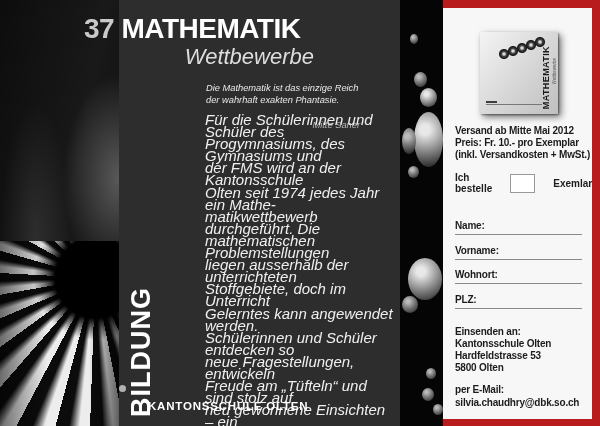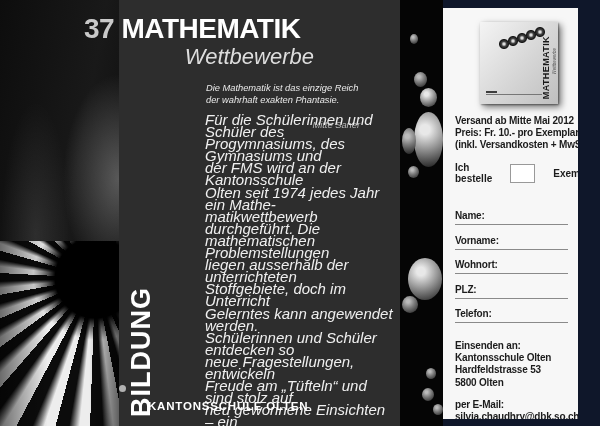--- a/index.html
+++ b/index.html
@@ -1,17 +1,17 @@
 <!DOCTYPE html>
 <html><head>
 <meta charset="utf-8">
 <style>
   * { margin:0; padding:0; box-sizing:border-box; }
   body { background:#000; font-family:"Liberation Sans", sans-serif; }
-  .page { position:relative; width:600px; height:426px; background:#0f172a; overflow:hidden; }
+  .page { position:relative; width:600px; height:426px; background:#b91c1c; overflow:hidden; }
 
   
   .left-strip { position:absolute; left:0; top:0; width:119px; height:426px; background:#0a0a0a; overflow:hidden; }
   .left-streaks { position:absolute; inset:0;
     background:
       radial-gradient(ellipse 80px 150px at 100% 42%, rgba(255,255,255,.30), transparent 70%),
       radial-gradient(ellipse 50px 190px at 30% 55%, rgba(255,255,255,.10), transparent 70%),
       linear-gradient(100deg, #0d0d0d, #191919 55%, #0a0a0a); }
   .left-fan { position:absolute; left:0; bottom:0; width:119px; height:185px;
     background:
@@ -43,22 +43,22 @@
   .school-name { position:absolute; left:148px; top:400px; font-size:11.5px; font-weight:bold;
     letter-spacing:.8px; color:#fff; white-space:nowrap; z-index:3; }
 
   
   .right-strip { position:absolute; left:400px; top:0; width:43px; height:426px; background:#050505; overflow:hidden; }
   .bubble { position:absolute; border-radius:50%;
     background:radial-gradient(circle at 38% 32%, #e8e8e8 0 12%, #9a9a9a 45%, #3a3a3a 85%, #111 100%); }
   .bubble.dim { background:radial-gradient(circle at 38% 32%, #bbb 0 10%, #777 45%, #2a2a2a 90%); }
 
   
-  .panel { position:absolute; left:443px; top:8px; width:135px; height:411px; background:#f7f7f7;
-    padding:10px 10px 4px 12px; color:#1c1c1c; overflow:hidden; }
+  .panel { position:absolute; left:443px; top:8px; width:149px; height:411px; background:#f7f7f7;
+    padding:20px 10px 4px 12px; color:#1c1c1c; overflow:hidden; }
   .book-wrap { position:relative; height:90px; }
   .book { position:absolute; left:25px; top:4px; width:78px; height:82px;
     background:linear-gradient(130deg, #f4f4f4, #d6d6d6 55%, #bfbfbf);
     box-shadow:3px 3px 7px rgba(0,0,0,.55), 1px 1px 2px rgba(0,0,0,.4); border-radius:1px; }
   .book-dots { position:absolute; inset:0;
     background-image:
       radial-gradient(circle 5px at 24px 22px, #ddd 0 1px, #444 2.5px, #161616 4.5px, transparent 5.5px),
       radial-gradient(circle 5px at 33px 19px, #ddd 0 1px, #444 2.5px, #161616 4.5px, transparent 5.5px),
       radial-gradient(circle 5px at 42px 16px, #ddd 0 1px, #444 2.5px, #161616 4.5px, transparent 5.5px),
       radial-gradient(circle 5px at 51px 13px, #ddd 0 1px, #444 2.5px, #161616 4.5px, transparent 5.5px),
@@ -165,21 +165,20 @@
       <span>Ich bestelle</span>
       <input class="qty-input" value="" style="">
       <span>Exemlare</span>
     </div>
 
     <div class="fields">
       <div class="field"><span>Name:</span></div>
       <div class="field"><span>Vorname:</span></div>
       <div class="field"><span>Wohnort:</span></div>
       <div class="field"><span>PLZ:</span></div>
-      <div class="field"><span>Telefon:</span></div>
     </div>
 
     <div class="sendto">
       <div>Einsenden an:</div>
       <div>Kantonsschule Olten</div>
       <div>Hardfeldstrasse 53</div>
       <div>5800 Olten</div>
     </div>
 
     <div class="email-block">

